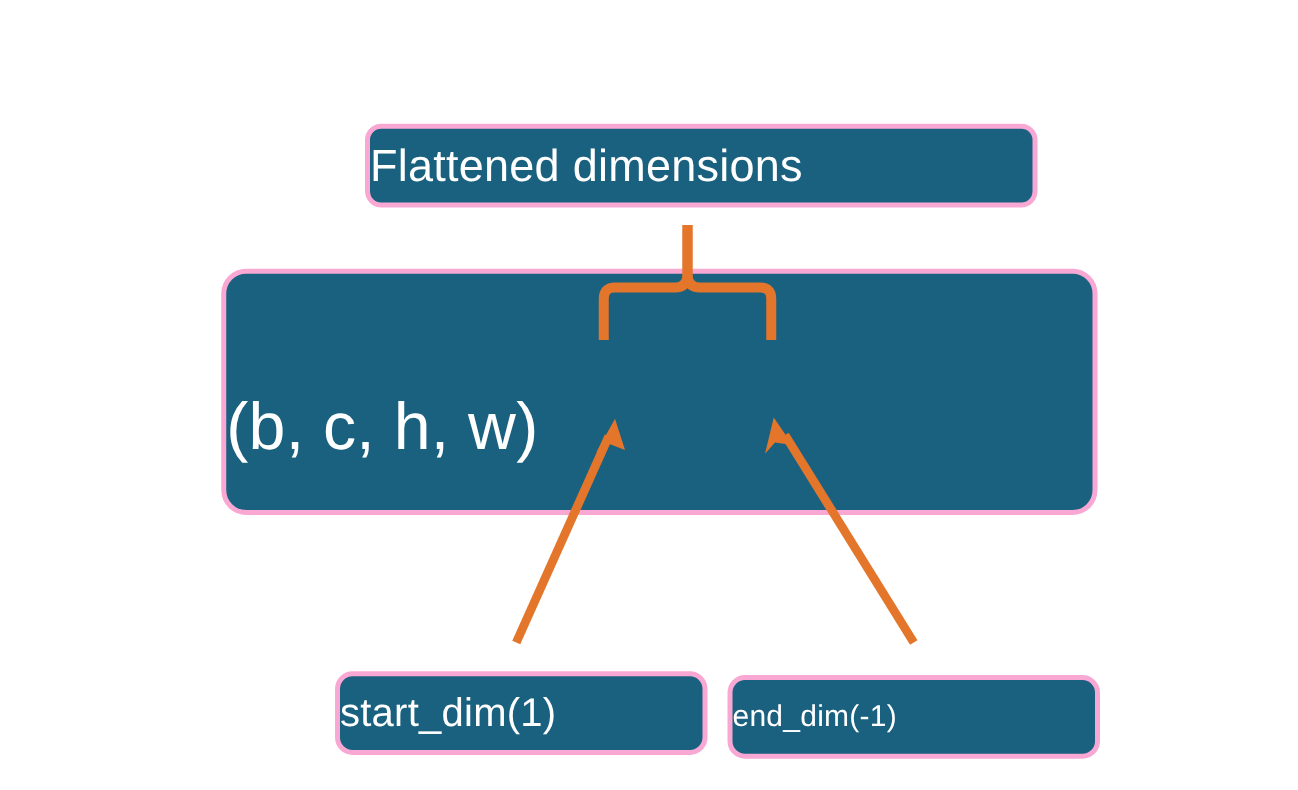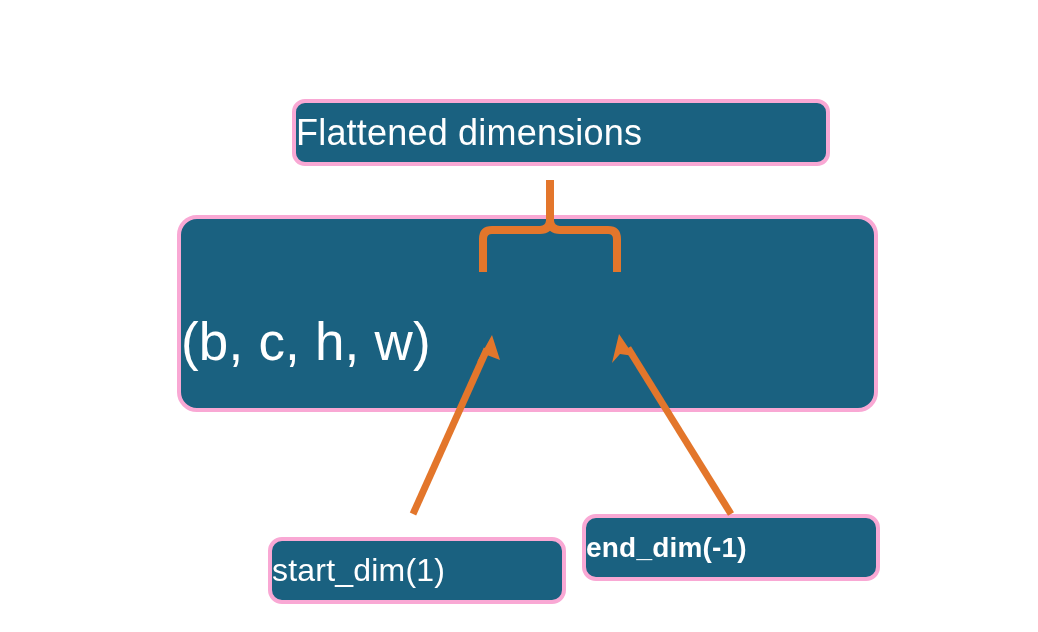--- a/index.html
+++ b/index.html
@@ -69,25 +69,24 @@
     top: 514px;
     width: 298px;
     height: 67px;
     font-size: 32px;
     margin-top: 23px;
   }
 
   
   #node-end-dim {
     left: 582px;
-    top: 514px;
+    top: 540px;
     width: 298px;
     height: 67px;
-    font-size: 28px;
-    font-weight: bold;
+    font-size: 24px;
   }
 
   #overlay {
     position: absolute;
     left: 0; top: 0;
     width: 1038px;
     height: 632px;
     pointer-events: none;
   }
 </style>

